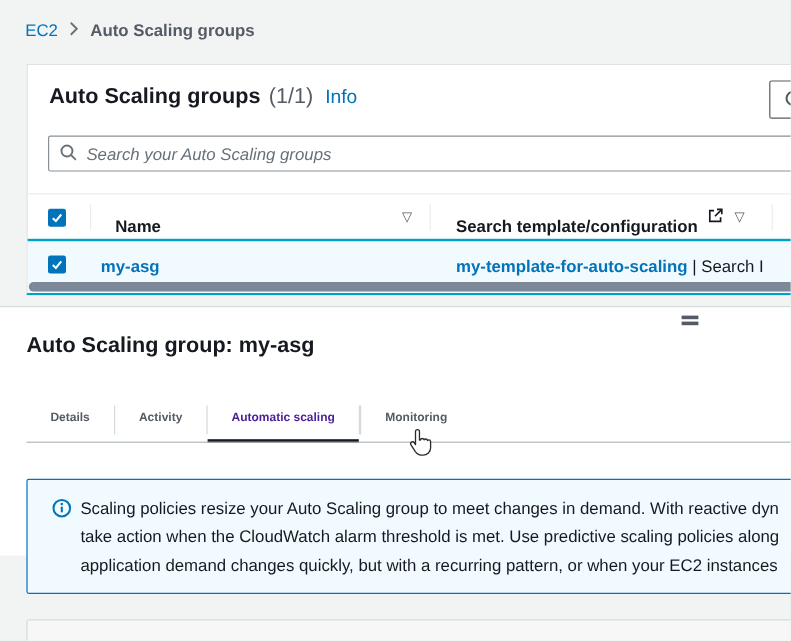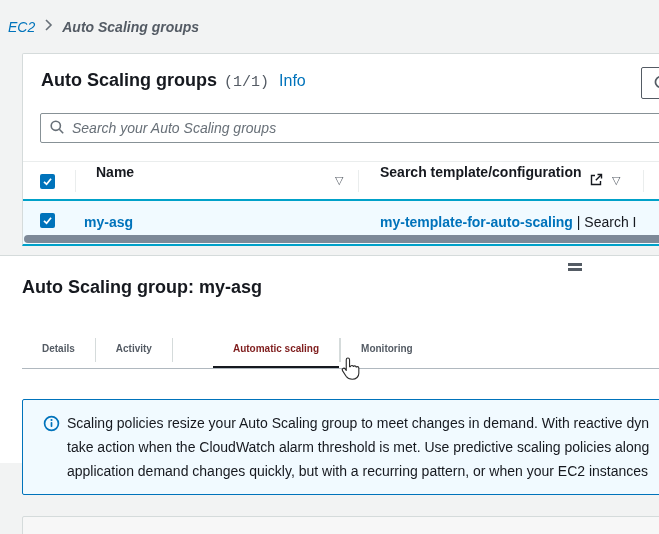--- a/index.html
+++ b/index.html
@@ -6,33 +6,33 @@
   html,body { background:#e9ebed; }
   #screen {
     position:relative; width:659px; height:534px; overflow:hidden;
     background:#f2f3f3;
     font-family:"Liberation Sans", sans-serif;
     color:#16191f; font-size:14px;
   }
   .abs { position:absolute; }
 
   
-  .breadcrumb { left:8px; top:15px; height:20px; display:flex; align-items:flex-end; gap:9px;font-style:italic; }
+  .breadcrumb { left:21px; top:15px; height:20px; display:flex; align-items:center; gap:9px; }
   .crumb-link { color:#0073bb; font-size:14px; cursor:pointer; }
   .crumb-current { color:#545b64; font-weight:700; font-size:14px; }
 
   
   .card1 {
     left:22px; top:53px; width:690px; height:193px;
     background:#ffffff; border:1px solid #d5dbdb; border-bottom:2px solid #00a1c9;
     border-radius:2px 2px 0 0;
   }
   .panel-header { left:18px; top:16px; display:flex; align-items:baseline; }
   .panel-title { font-size:18px; font-weight:700; color:#16191f; }
-  .panel-count { font-size:15px; font-weight:400; color:#545b64; margin-left:7px;font-family:Liberation Mono, monospace; }
+  .panel-count { font-size:18px; font-weight:400; color:#545b64; margin-left:7px; }
   .info-link { font-size:16px; font-weight:400; color:#0073bb; margin-left:10px; cursor:pointer; }
   .refresh-btn {
     left:618px; top:13px; width:40px; height:32px;
     background:#fff; border:1px solid #545b64; border-radius:2px;
     display:flex; align-items:center; justify-content:center; cursor:pointer;
   }
   .search-box {
     left:17px; top:59px; width:660px; height:30px;
     border:1px solid #879196; border-radius:2px; background:#fff;
     display:flex; align-items:center; padding:0 8px;
@@ -44,21 +44,21 @@
   .search-box input::placeholder { font-style:italic; color:#687078; opacity:1; }
 
   .thead { left:0; top:107px; width:688px; height:38px; border-top:1px solid #eaeded; }
   .trow  { left:0; top:145px; width:688px; height:45px; background:#f1faff; border-top:2px solid #00a1c9; }
   .cell-check { left:17px; top:12px; }
   .checkbox {
     width:15px; height:15px; background:#0073bb; border-radius:2px;
     display:flex; align-items:center; justify-content:center; cursor:pointer;
   }
   .col-div { width:1px; height:22px; background:#eaeded; top:8px; }
-  .th-label { font-weight:700; color:#16191f; top:2px;text-align:right; }
+  .th-label { font-weight:700; color:#16191f; top:18px;text-align:right; }
   .sort-btn { color:#545b64; font-size:11px; top:12px; cursor:pointer; }
   .link { color:#0073bb; font-weight:700; cursor:pointer; }
   .row-text { top:13px; }
   .suffix { color:#16191f; font-weight:400; }
   .hscroll {
     left:1px; top:181px; width:686px; height:8px;
     background:#7d8998; border-radius:4px; cursor:pointer;
   }
 
   
@@ -66,21 +66,21 @@
   .drag-handle { left:568px; top:7px; width:14px; cursor:row-resize; }
   .drag-handle div { height:2.5px; background:#545b64; margin-bottom:2.5px; }
   .sp-heading { left:22px; top:21px; font-size:18px; font-weight:700; color:#16191f; }
 
   .tabs { left:22px; top:75px; height:38px; display:flex; align-items:stretch; }
   .tab {
     padding:0 20px; display:flex; align-items:center;
     font-weight:700; font-size:10px; color:#545b64;
     border-bottom:3px solid transparent; cursor:pointer; white-space:nowrap;
   }
-  .tab.active { color:#7f1d1d; border-bottom-color:#16191f;margin-left:40px; }
+  .tab.active { color:#4c1d95; border-bottom-color:#16191f; }
   .tab-divider { width:1px; background:#d5dbdb; align-self:center; height:24px; }
   .tabs-rule { left:22px; top:112px; width:637px; height:1px; background:#b0b8bf; }
 
   .banner {
     left:22px; top:143px; width:700px; height:96px;
     background:#f1faff; border:1px solid #0073bb; border-radius:2px;
   }
   .banner-icon { left:20px; top:15px; }
   .banner-text { left:44px; top:11px; right:8px; line-height:24px; font-size:14px; color:#16191f; }
   .banner-text div { white-space:nowrap; overflow:hidden; }

